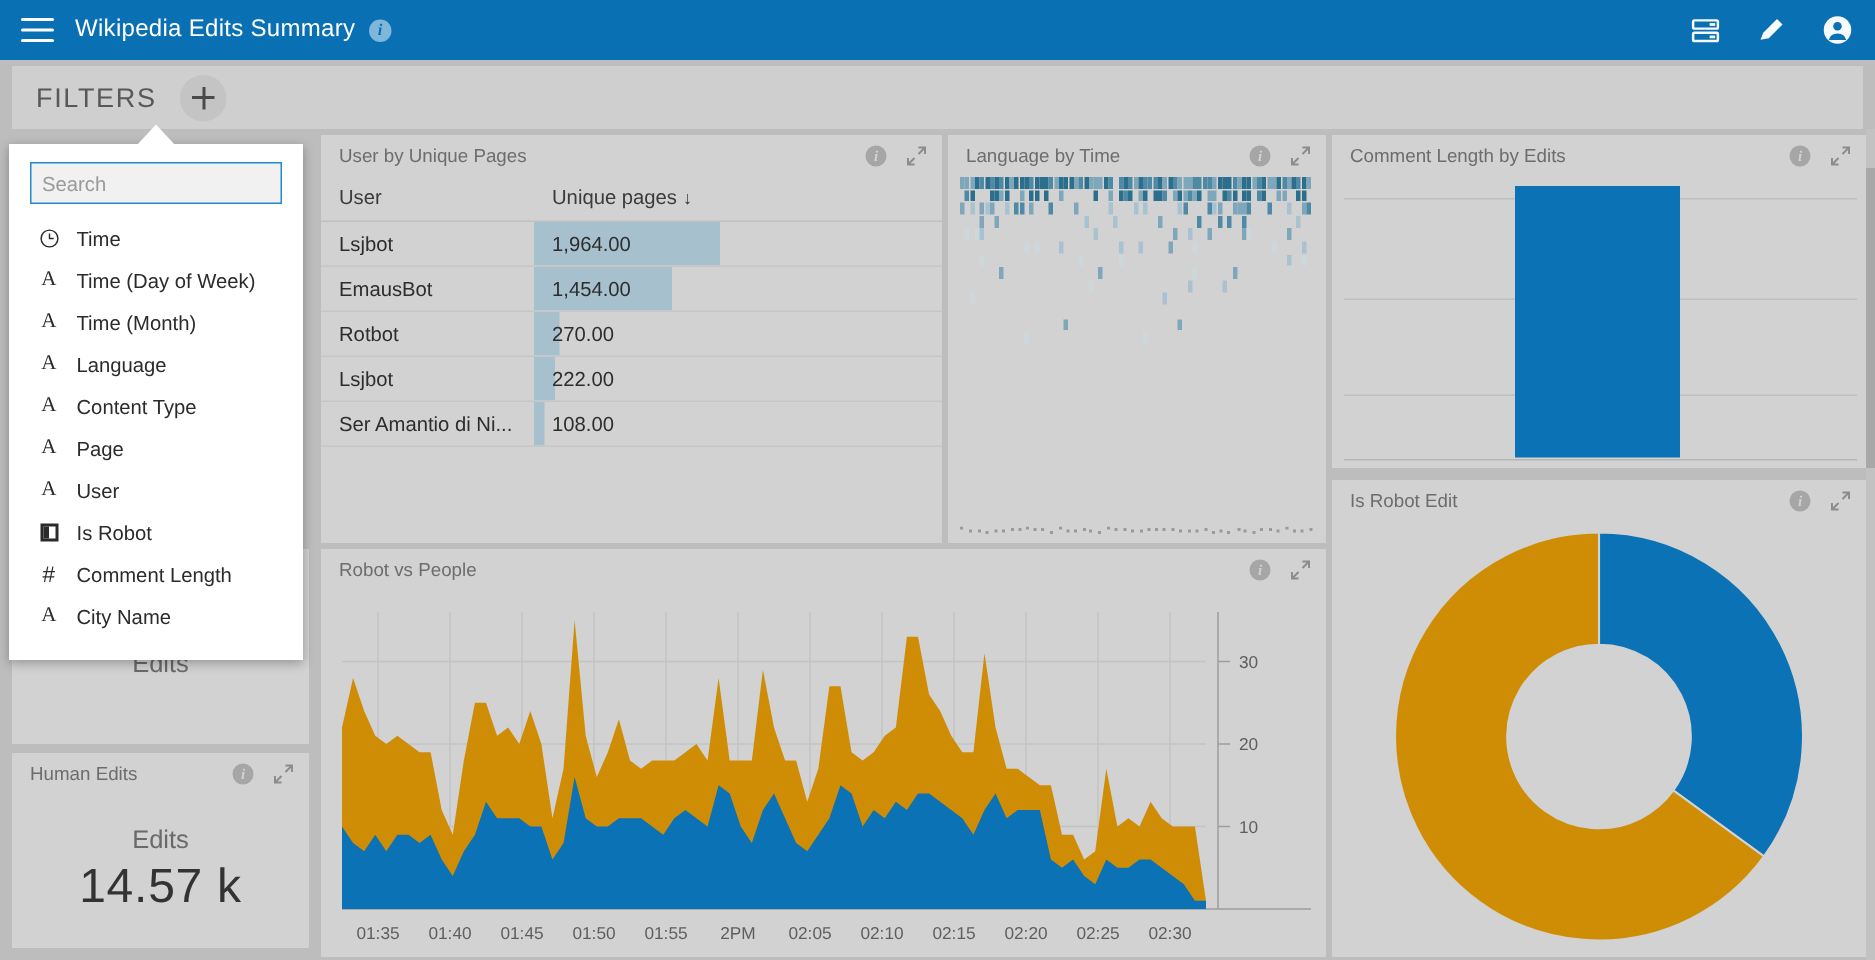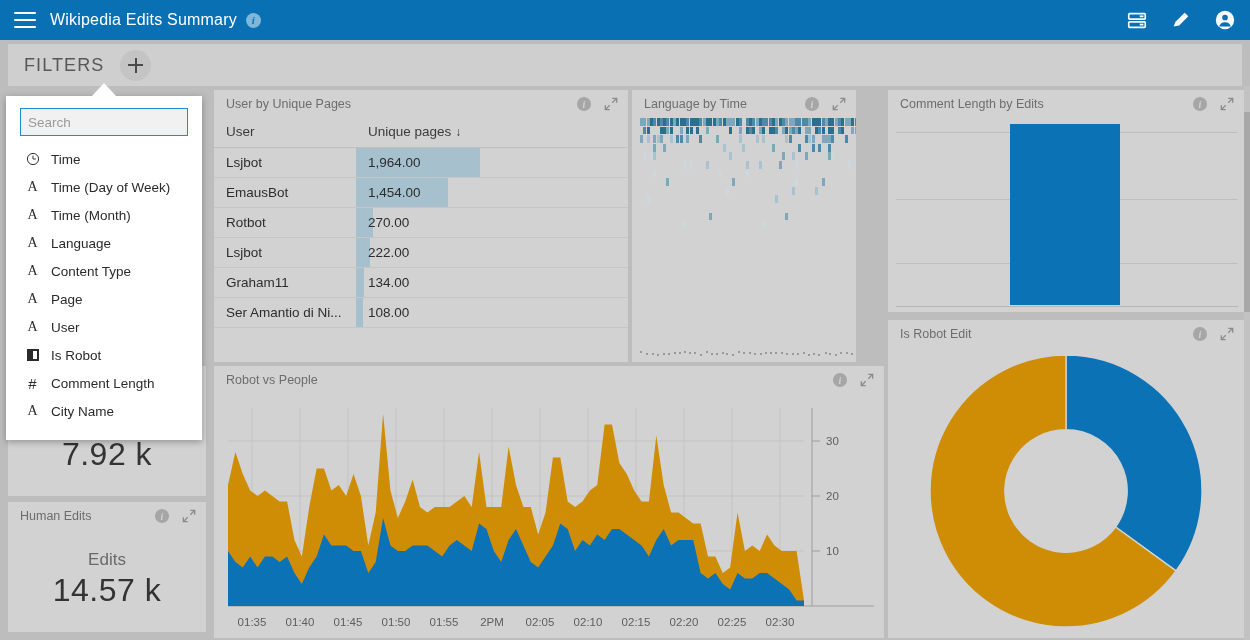--- a/index.html
+++ b/index.html
@@ -114,21 +114,21 @@
     font-size: 13.5px; color: #2d2d2d; height: 30px; padding-left: 12px;
     border-bottom: 1px solid #c6c6c6; position: relative; overflow: hidden;
   }
   .col-user { width: 142px; }
   .cell-user { white-space: nowrap; overflow: hidden; text-overflow: ellipsis; }
   .bar-fill { position: absolute; left: 0; top: 0; bottom: 0; background: #a6c0ce; }
   .bar-text { position: relative; z-index: 2; }
   .sort-arrow { font-size: 12px; margin-left: 4px; }
 
   
-  #panel-lang { left: 632px; top: 90px; width: 224px; height: 272px; overflow: hidden; }
+  #panel-lang { left: 632px; top: 90px; width: 252px; height: 272px; overflow: hidden; }
   #heatmap { position: relative; width: 236px; height: 228px; margin: 0 8px; overflow: hidden; }
   .hm-cell { position: absolute; }
   #hm-axis { position: absolute; left: 8px; bottom: 2px; width: 236px; height: 9px;
     overflow: hidden; font-size: 7px; color: #8a8a8a; }
 
   
   #panel-comment { left: 888px; top: 90px; width: 356px; height: 222px; overflow: hidden; }
   #comment-plot { position: relative; width: 100%; height: 190px; }
   .gridline { position: absolute; left: 8px; right: 6px; height: 1px; background: #bfbfbf; }
   #comment-bar { position: absolute; background: #0a72b5; }
@@ -272,26 +272,20 @@
           <td class="col-user">
             <div class="cell-user">Rotbot</div>
           </td>
           <td><div class="bar-fill" style="width: 17.054px; background: rgb(166, 192, 206);"></div><span class="bar-text">270.00</span></td>
         </tr>
         <tr>
           <td class="col-user">
             <div class="cell-user">Lsjbot</div>
           </td>
           <td><div class="bar-fill" style="width: 14.0222px; background: rgb(166, 192, 206);"></div><span class="bar-text">222.00</span></td>
-        </tr>
-        <tr>
-          <td class="col-user">
-            <div class="cell-user">Graham11</div>
-          </td>
-          <td><div class="bar-fill" style="width: 8.46385px; background: rgb(166, 192, 206);"></div><span class="bar-text">134.00</span></td>
         </tr>
         <tr>
           <td class="col-user">
             <div class="cell-user">Ser Amantio di Ni...</div>
           </td>
           <td><div class="bar-fill" style="width: 6.82161px; background: rgb(166, 192, 206);"></div><span class="bar-text">108.00</span></td>
         </tr>
       </tbody>
   </table>
 </div>
@@ -633,21 +627,20 @@
     <div class="panel-title">Bot Edits</div>
     <div class="panel-tools">
       <div class="tool-info">i</div>
       <svg class="tool-expand" viewBox="0 0 16 16">
         <path d="M9.5 1.5h5v5M14.5 1.5l-5 5M6.5 14.5h-5v-5M1.5 14.5l5-5" fill="none" stroke="#8c8c8c" stroke-width="1.5"></path>
       </svg>
     </div>
   </div>
   <div class="kpi-body" style="height:98px;">
     <div class="kpi-label">Edits</div>
-    <div class="kpi-value">7.92 k</div>
   </div>
 </div>
 
 <div class="panel" id="panel-humanedits">
   <div class="panel-head">
     <div class="panel-title">Human Edits</div>
     <div class="panel-tools">
       <div class="tool-info">i</div>
       <svg class="tool-expand" viewBox="0 0 16 16">
         <path d="M9.5 1.5h5v5M14.5 1.5l-5 5M6.5 14.5h-5v-5M1.5 14.5l5-5" fill="none" stroke="#8c8c8c" stroke-width="1.5"></path>

